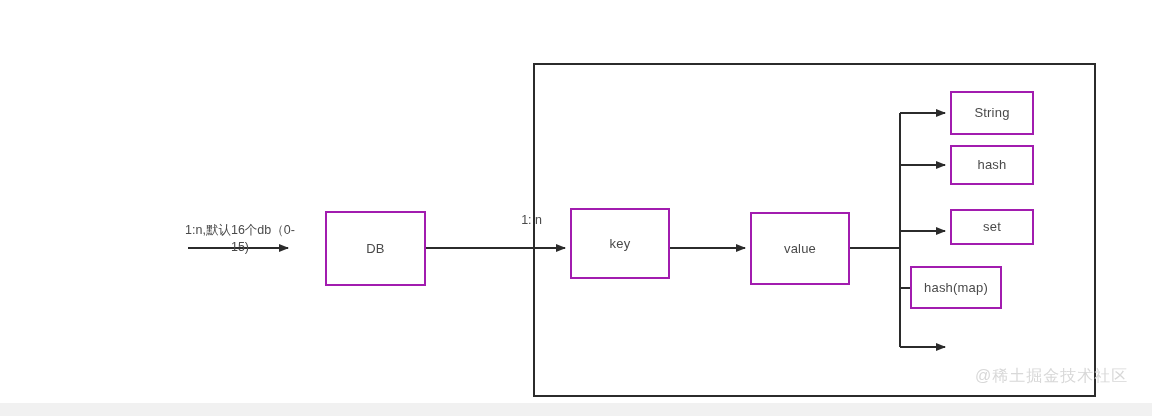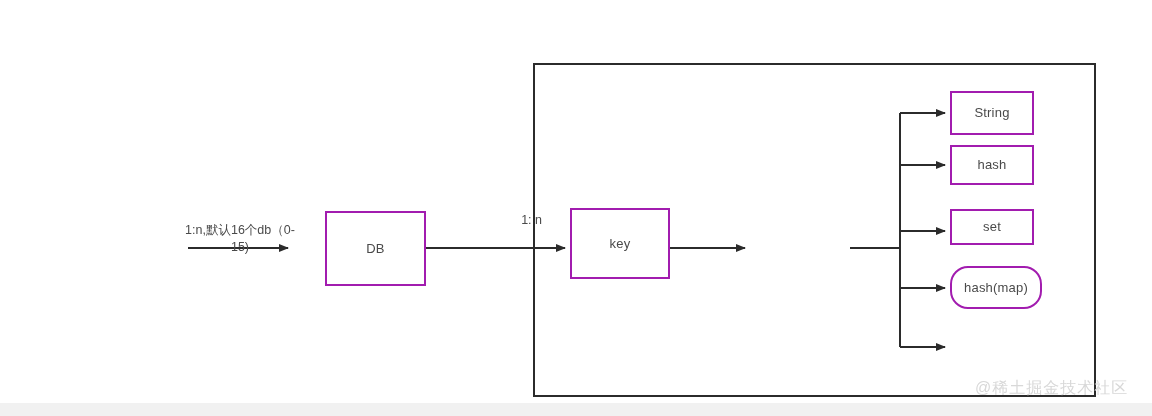--- a/index.html
+++ b/index.html
@@ -104,39 +104,42 @@
 
 
   <div class="node-box" style="left:293px; top:211px; width:101px; height:75px;margin-left:32px;">
     <span>DB</span>
   </div>
 
   <div class="node-box" style="left:570px; top:196px; width:100px; height:71px;margin-top:12px;">
     <span>key</span>
   </div>
 
+  <div class="node-box" style="left:750px; top:212px; width:100px; height:73px;">
+    <span>value</span>
+  </div>
 
   <div class="node-box" style="left:950px; top:91px; width:84px; height:44px;">
     <span>String</span>
   </div>
 
   <div class="node-box" style="left:950px; top:145px; width:84px; height:40px;">
     <span>hash</span>
   </div>
 
   <div class="node-box" style="left:950px; top:209px; width:84px; height:36px;">
     <span>set</span>
   </div>
 
-  <div class="node-box" style="left:950px; top:266px; width:92px; height:43px;border-radius:18px;">
+  <div class="node-box" style="left:910px; top:266px; width:92px; height:43px;">
     <span>hash(map)</span>
   </div>
 
 
   <div class="edge-label" style="left:160px; top:176px; width:160px;margin-top:46px;">1:n,默认16个db（0-
 15)</div>
 
   <div class="edge-label" style="left:432px; top:212px; width:110px;text-align:right;">1:  n</div>
 
-  <div class="watermark" style="left:975px; top:378px;">@稀土掘金技术社区</div>
+  <div class="watermark" style="left:975px; top:366px;">@稀土掘金技术社区</div>
 
   <div class="bottom-strip"></div>
 </div>
 
 </body></html>

